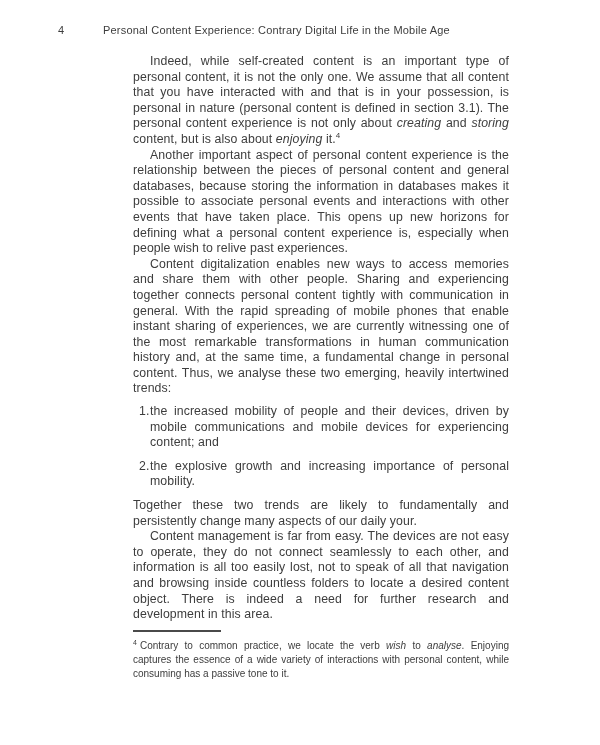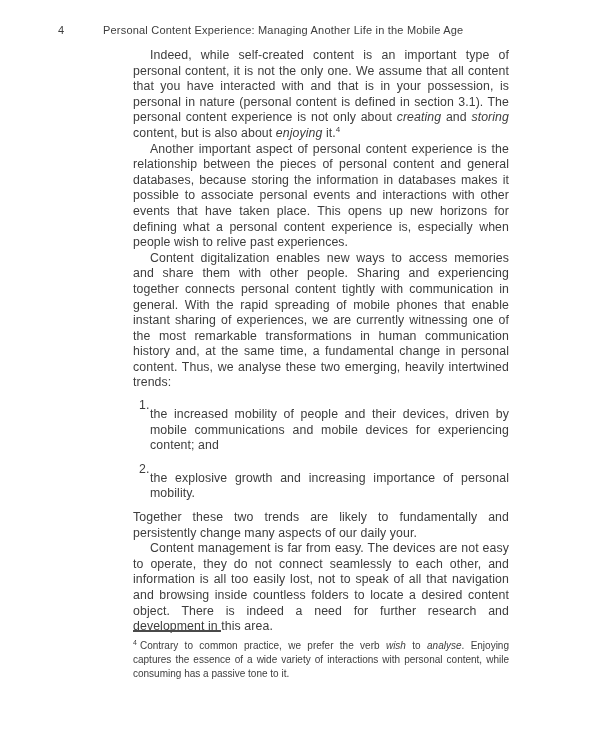--- a/index.html
+++ b/index.html
@@ -22,21 +22,21 @@
     display: flex;
     align-items: baseline;
     font-size: 11px;
     letter-spacing: 0.2px;
     color: #3d3d3d;
   }
   .running-header .page-num { width: 45px; }
   
   .content {
     position: absolute;
-    top: 48px;
+    top: 54px;
     left: 133px;
     width: 376px;
     font-size: 12.3px;
     line-height: 15.6px;
     text-align: justify;
     letter-spacing: 0.1px;
   }
   .content p { margin: 0; }
   p.indent { text-indent: 17px; }
   .it { font-style: italic; }
@@ -49,21 +49,20 @@
   .trend-list { margin-top: 7px; margin-bottom: 8px; }
   .list-row { display: flex; }
   .list-row + .list-row { margin-top: 8px; }
   .list-num {
     flex: 0 0 17px;
     padding-left: 6px;
   }
   .list-text {
     flex: 1;
     text-align: justify;
-    margin-top: 9px;
   }
   .after-list { margin-top: 7px; }
   
   .footnote {
     position: absolute;
     left: 133px;
     top: 630px;
     width: 376px;
     font-size: 10px;
     line-height: 13.8px;
@@ -78,21 +77,21 @@
   }
   .footnote sup.fnref { font-size: 7px; margin-right: 3px; }
 </style>
 </head>
 <body>
 
 <div class="page">
 
   <div class="running-header">
     <span class="page-num">4</span>
-    <span class="running-title">Personal Content Experience: Managing Another Life in the Mobile Age</span>
+    <span class="running-title">Personal Content Experience: Contrary Digital Life in the Mobile Age</span>
   </div>
 
   <div class="content">
 
     <p class="indent"><span>Indeed, while self-created content is an important type of personal content, it is not the only one. We assume that all content that you have interacted with and that is in your possession, is personal in nature (personal content is defined in section 3.1). The personal content experience is not only about </span><span class="it">creating</span><span> and </span><span class="it">storing</span><span> content, but is also about </span><span class="it">enjoying</span><span> it.</span><sup class="fnref">4</sup></p>
 
     <p class="indent">Another important aspect of personal content experience is the relationship between the pieces of personal content and general databases, because storing the information in databases makes it possible to associate personal events and interactions with other events that have taken place. This opens up new horizons for defining what a personal content experience is, especially when people wish to relive past experiences.</p>
 
     <p class="indent">Content digitalization enables new ways to access memories and share them with other people. Sharing and experiencing together connects personal content tightly with communication in general. With the rapid spreading of mobile phones that enable instant sharing of experiences, we are currently witnessing one of the most remarkable transformations in human communication history and, at the same time, a fundamental change in personal content. Thus, we analyse these two emerging, heavily intertwined trends:</p>
 
@@ -108,16 +107,16 @@
     </div>
 
     <p class="after-list">Together these two trends are likely to fundamentally and persistently change many aspects of our daily your.</p>
 
     <p class="indent">Content management is far from easy. The devices are not easy to operate, they do not connect seamlessly to each other, and information is all too easily lost, not to speak of all that navigation and browsing inside countless folders to locate a desired content object. There is indeed a need for further research and development in this area.</p>
 
   </div>
 
   <div class="footnote">
     <div class="footnote-rule"></div>
-    <p><sup class="fnref">4</sup><span>Contrary to common practice, we prefer the verb </span><span class="it">wish</span><span> to </span><span class="it">analyse</span><span>. Enjoying captures the essence of a wide variety of interactions with personal content, while consuming has a passive tone to it.</span></p>
+    <p><sup class="fnref">4</sup><span>Contrary to common practice, we locate the verb </span><span class="it">wish</span><span> to </span><span class="it">analyse</span><span>. Enjoying captures the essence of a wide variety of interactions with personal content, while consuming has a passive tone to it.</span></p>
   </div>
 
 </div>
 
 </body></html>

